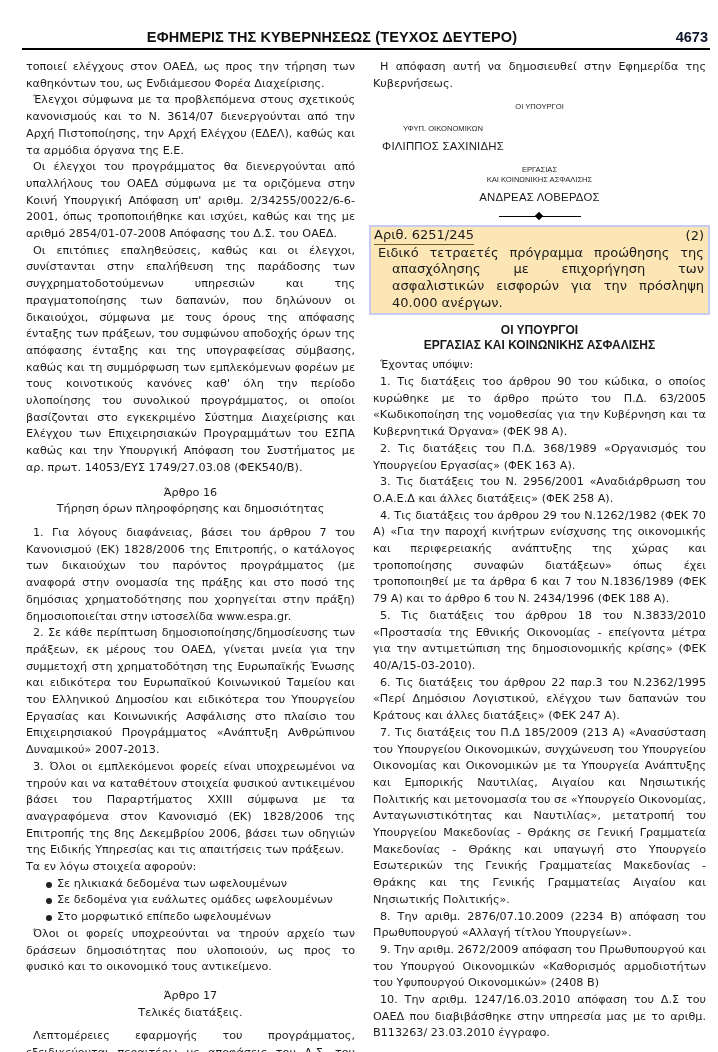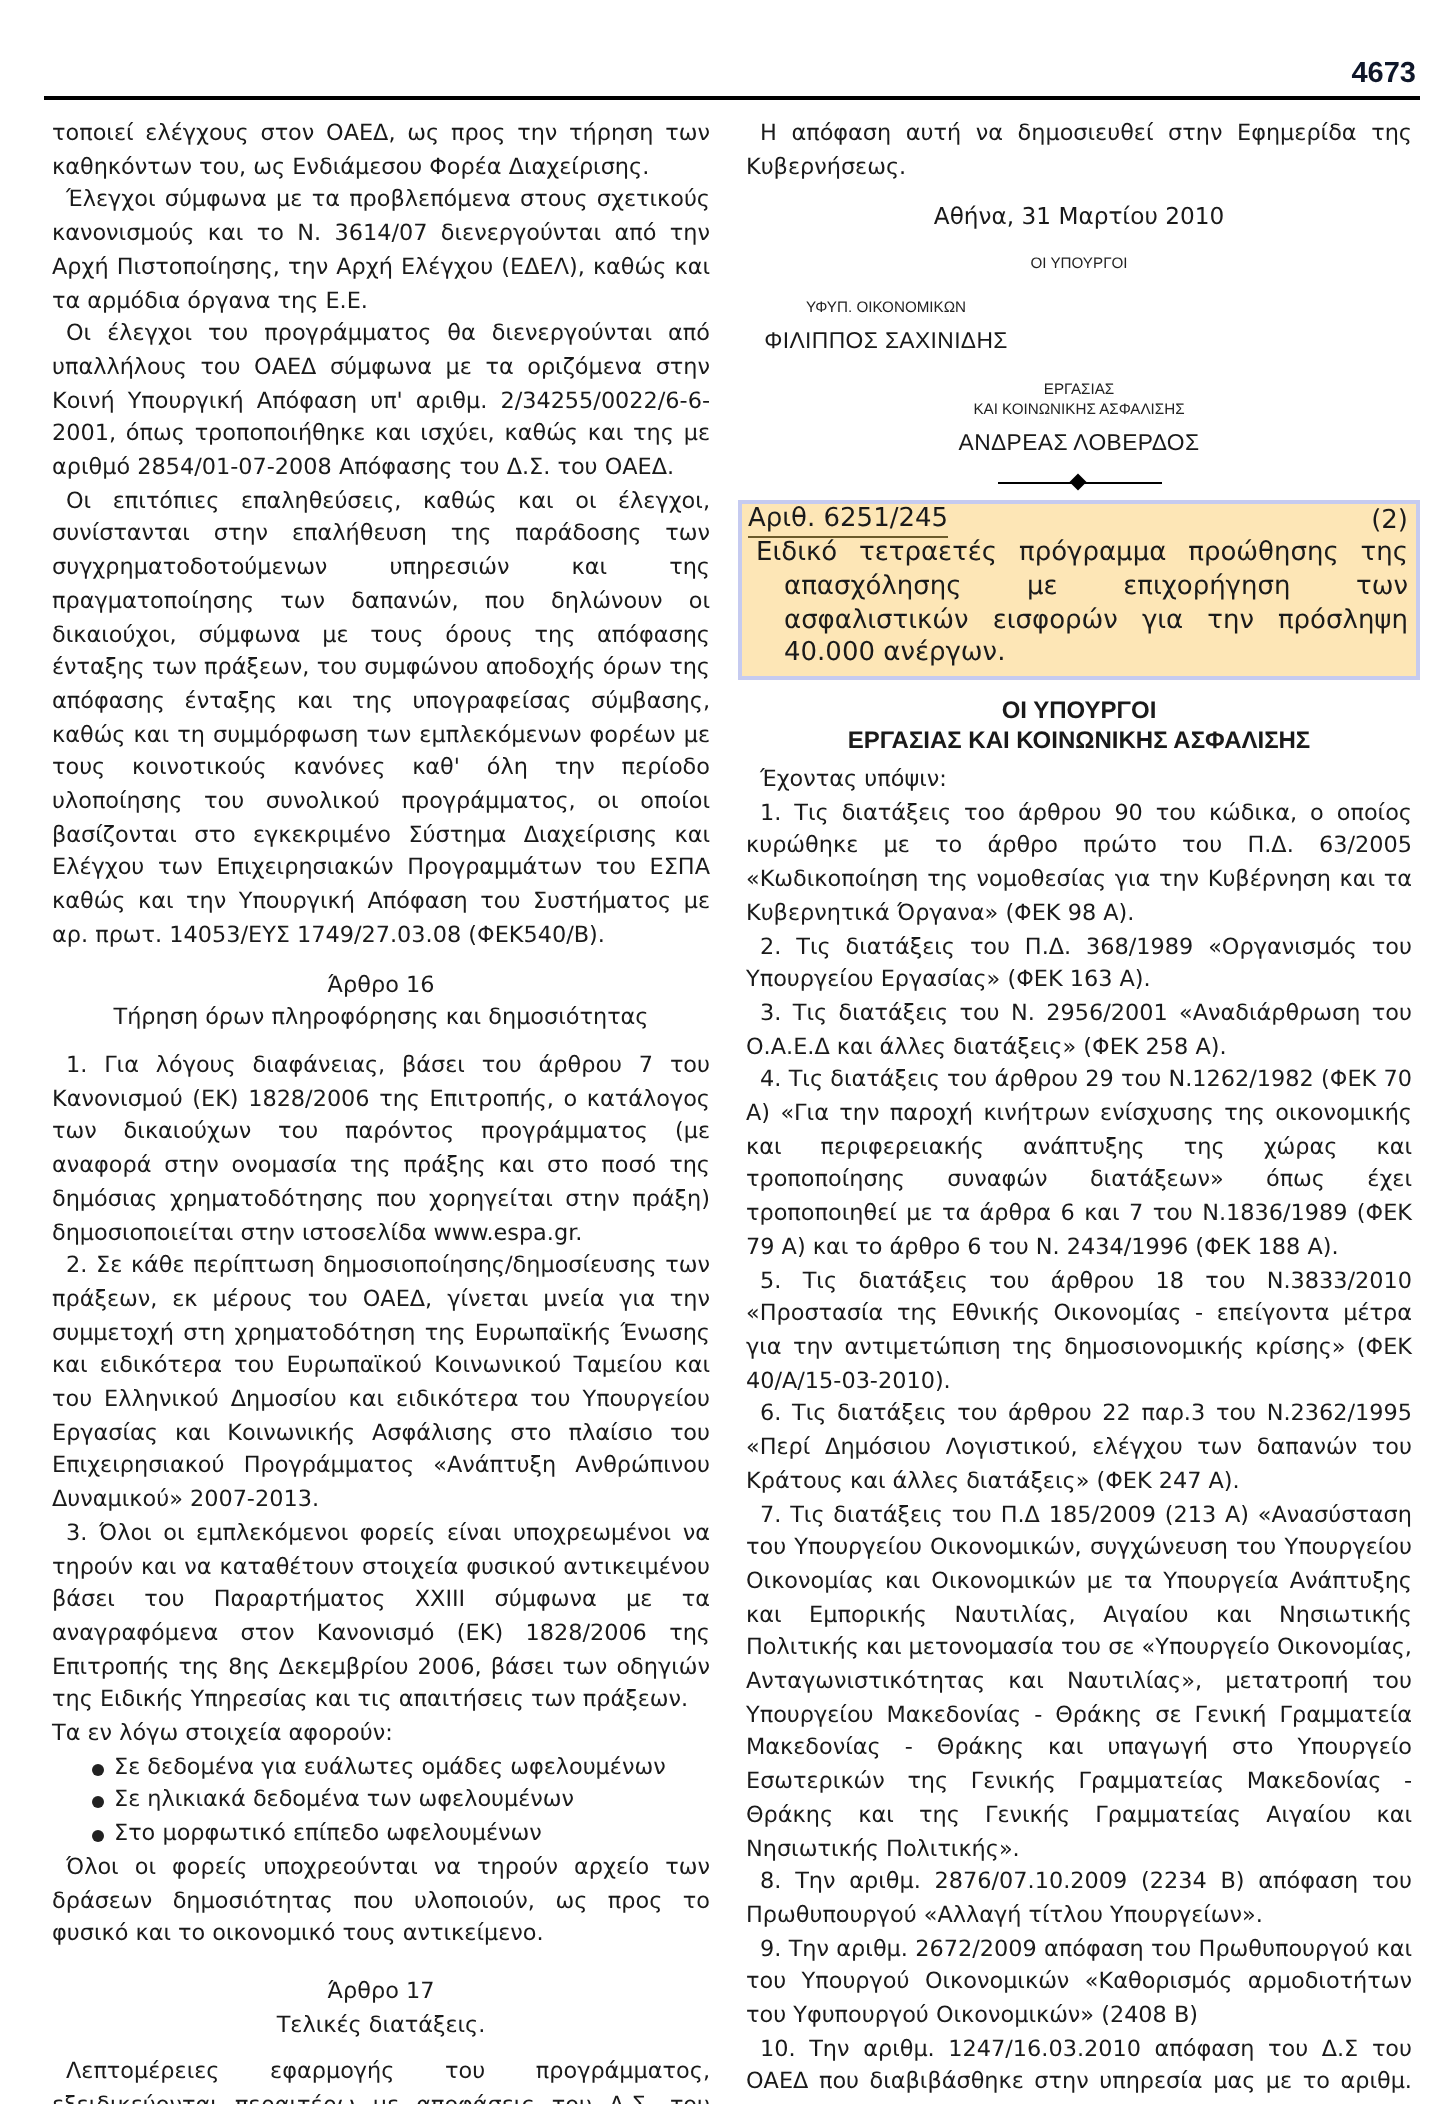--- a/index.html
+++ b/index.html
@@ -61,54 +61,54 @@
   .hb-title { padding-left: 18px; text-indent: -14px; text-align: justify; }
   .ministers {
     text-align: center; font-family: "Liberation Sans", sans-serif; font-weight: bold;
     font-size: 12px; line-height: 15px; margin-top: 8px; margin-bottom: 4px;
   }
 </style>
 </head>
 <body>
 
 <div class="header">
+  <div class="header-title">ΕΦΗΜΕΡΙΣ ΤΗΣ ΚΥΒΕΡΝΗΣΕΩΣ (ΤΕΥΧΟΣ ΔΕΥΤΕΡΟ)</div>
   <div class="header-page">4673</div>
 </div>
 
 <div class="col col-left">
   <p class="noind">τοποιεί ελέγχους στον ΟΑΕΔ, ως προς την τήρηση των καθηκόντων του, ως Ενδιάμεσου Φορέα Διαχείρισης.</p>
   <p>Έλεγχοι σύμφωνα με τα προβλεπόμενα στους σχετικούς κανονισμούς και το Ν. 3614/07 διενεργούνται από την Αρχή Πιστοποίησης, την Αρχή Ελέγχου (ΕΔΕΛ), καθώς και τα αρμόδια όργανα της Ε.Ε.</p>
   <p>Οι έλεγχοι του προγράμματος θα διενεργούνται από υπαλλήλους του ΟΑΕΔ σύμφωνα με τα οριζόμενα στην Κοινή Υπουργική Απόφαση υπ' αριθμ. 2/34255/0022/6-6-2001, όπως τροποποιήθηκε και ισχύει, καθώς και της με αριθμό 2854/01-07-2008 Απόφασης του Δ.Σ. του ΟΑΕΔ.</p>
   <p>Οι επιτόπιες επαληθεύσεις, καθώς και οι έλεγχοι, συνίστανται στην επαλήθευση της παράδοσης των συγχρηματοδοτούμενων υπηρεσιών και της πραγματοποίησης των δαπανών, που δηλώνουν οι δικαιούχοι, σύμφωνα με τους όρους της απόφασης ένταξης των πράξεων, του συμφώνου αποδοχής όρων της απόφασης ένταξης και της υπογραφείσας σύμβασης, καθώς και τη συμμόρφωση των εμπλεκόμενων φορέων με τους κοινοτικούς κανόνες καθ' όλη την περίοδο υλοποίησης του συνολικού προγράμματος, οι οποίοι βασίζονται στο εγκεκριμένο Σύστημα Διαχείρισης και Ελέγχου των Επιχειρησιακών Προγραμμάτων του ΕΣΠΑ καθώς και την Υπουργική Απόφαση του Συστήματος με αρ. πρωτ. 14053/ΕΥΣ 1749/27.03.08 (ΦΕΚ540/Β).</p>
 
   <div class="article-head">
     <div>Άρθρο 16</div>
     <div>Τήρηση όρων πληροφόρησης και δημοσιότητας</div>
   </div>
   <p>1. Για λόγους διαφάνειας, βάσει του άρθρου 7 του Κανονισμού (ΕΚ) 1828/2006 της Επιτροπής, ο κατάλογος των δικαιούχων του παρόντος προγράμματος (με αναφορά στην ονομασία της πράξης και στο ποσό της δημόσιας χρηματοδότησης που χορηγείται στην πράξη) δημοσιοποιείται στην ιστοσελίδα www.espa.gr.</p>
   <p>2. Σε κάθε περίπτωση δημοσιοποίησης/δημοσίευσης των πράξεων, εκ μέρους του ΟΑΕΔ, γίνεται μνεία για την συμμετοχή στη χρηματοδότηση της Ευρωπαϊκής Ένωσης και ειδικότερα του Ευρωπαϊκού Κοινωνικού Ταμείου και του Ελληνικού Δημοσίου και ειδικότερα του Υπουργείου Εργασίας και Κοινωνικής Ασφάλισης στο πλαίσιο του Επιχειρησιακού Προγράμματος «Ανάπτυξη Ανθρώπινου Δυναμικού» 2007-2013.</p>
   <p>3. Όλοι οι εμπλεκόμενοι φορείς είναι υποχρεωμένοι να τηρούν και να καταθέτουν στοιχεία φυσικού αντικειμένου βάσει του Παραρτήματος XXIII σύμφωνα με τα αναγραφόμενα στον Κανονισμό (ΕΚ) 1828/2006 της Επιτροπής της 8ης Δεκεμβρίου 2006, βάσει των οδηγιών της Ειδικής Υπηρεσίας και τις απαιτήσεις των πράξεων.</p>
   <p class="noind">Τα εν λόγω στοιχεία αφορούν:</p>
   <ul class="bullets">
+    <li>Σε ηλικιακά δεδομένα των ωφελουμένων</li>
     <li>Σε δεδομένα για ευάλωτες ομάδες ωφελουμένων</li>
-    <li>Σε ηλικιακά δεδομένα των ωφελουμένων</li>
     <li>Στο μορφωτικό επίπεδο ωφελουμένων</li>
   </ul>
   <p>Όλοι οι φορείς υποχρεούνται να τηρούν αρχείο των δράσεων δημοσιότητας που υλοποιούν, ως προς το φυσικό και το οικονομικό τους αντικείμενο.</p>
 
   <div class="article-head" style="margin-top:12px">
     <div>Άρθρο 17</div>
     <div>Τελικές διατάξεις.</div>
   </div>
   <p>Λεπτομέρειες εφαρμογής του προγράμματος, εξειδικεύονται περαιτέρω με αποφάσεις του Δ.Σ. του ΟΑΕΔ, μετά την σύμφωνη γνώμη της οικείας Διαχειριστικής Αρχής.</p>
 </div>
 
 <div class="col col-right">
   <p>Η απόφαση αυτή να δημοσιευθεί στην Εφημερίδα της Κυβερνήσεως.</p>
-  <div class="date">Αθήνα, 31 Μαρτίου 2010</div>
 
   <div class="small-caps" style="margin-top:10px">ΟΙ ΥΠΟΥΡΓΟΙ</div>
 
   <div class="sig-row">
     <div class="sig-col sig-left">
       <div class="small-caps">ΥΦΥΠ. ΟΙΚΟΝΟΜΙΚΩΝ</div>
       <div class="sig-name">ΦΙΛΙΠΠΟΣ ΣΑΧΙΝΙΔΗΣ</div>
     </div>
   </div>
 

